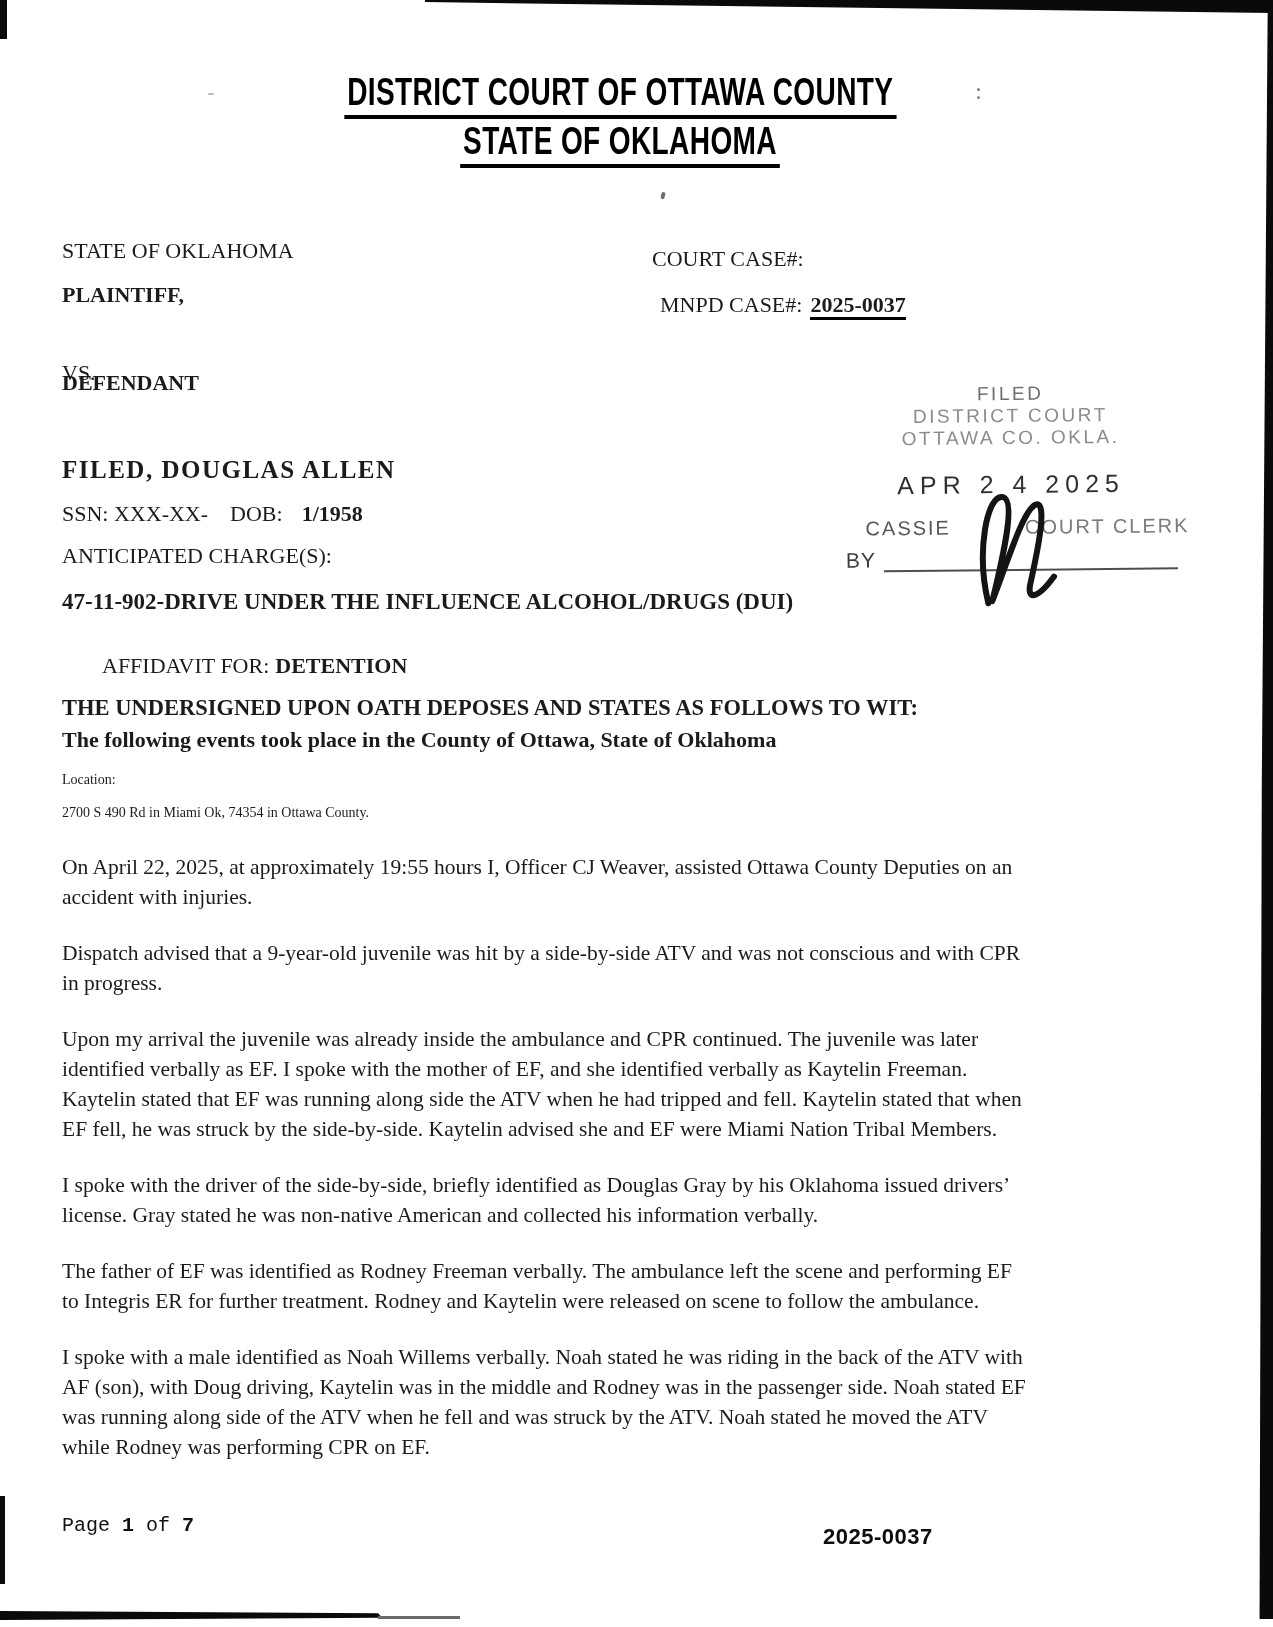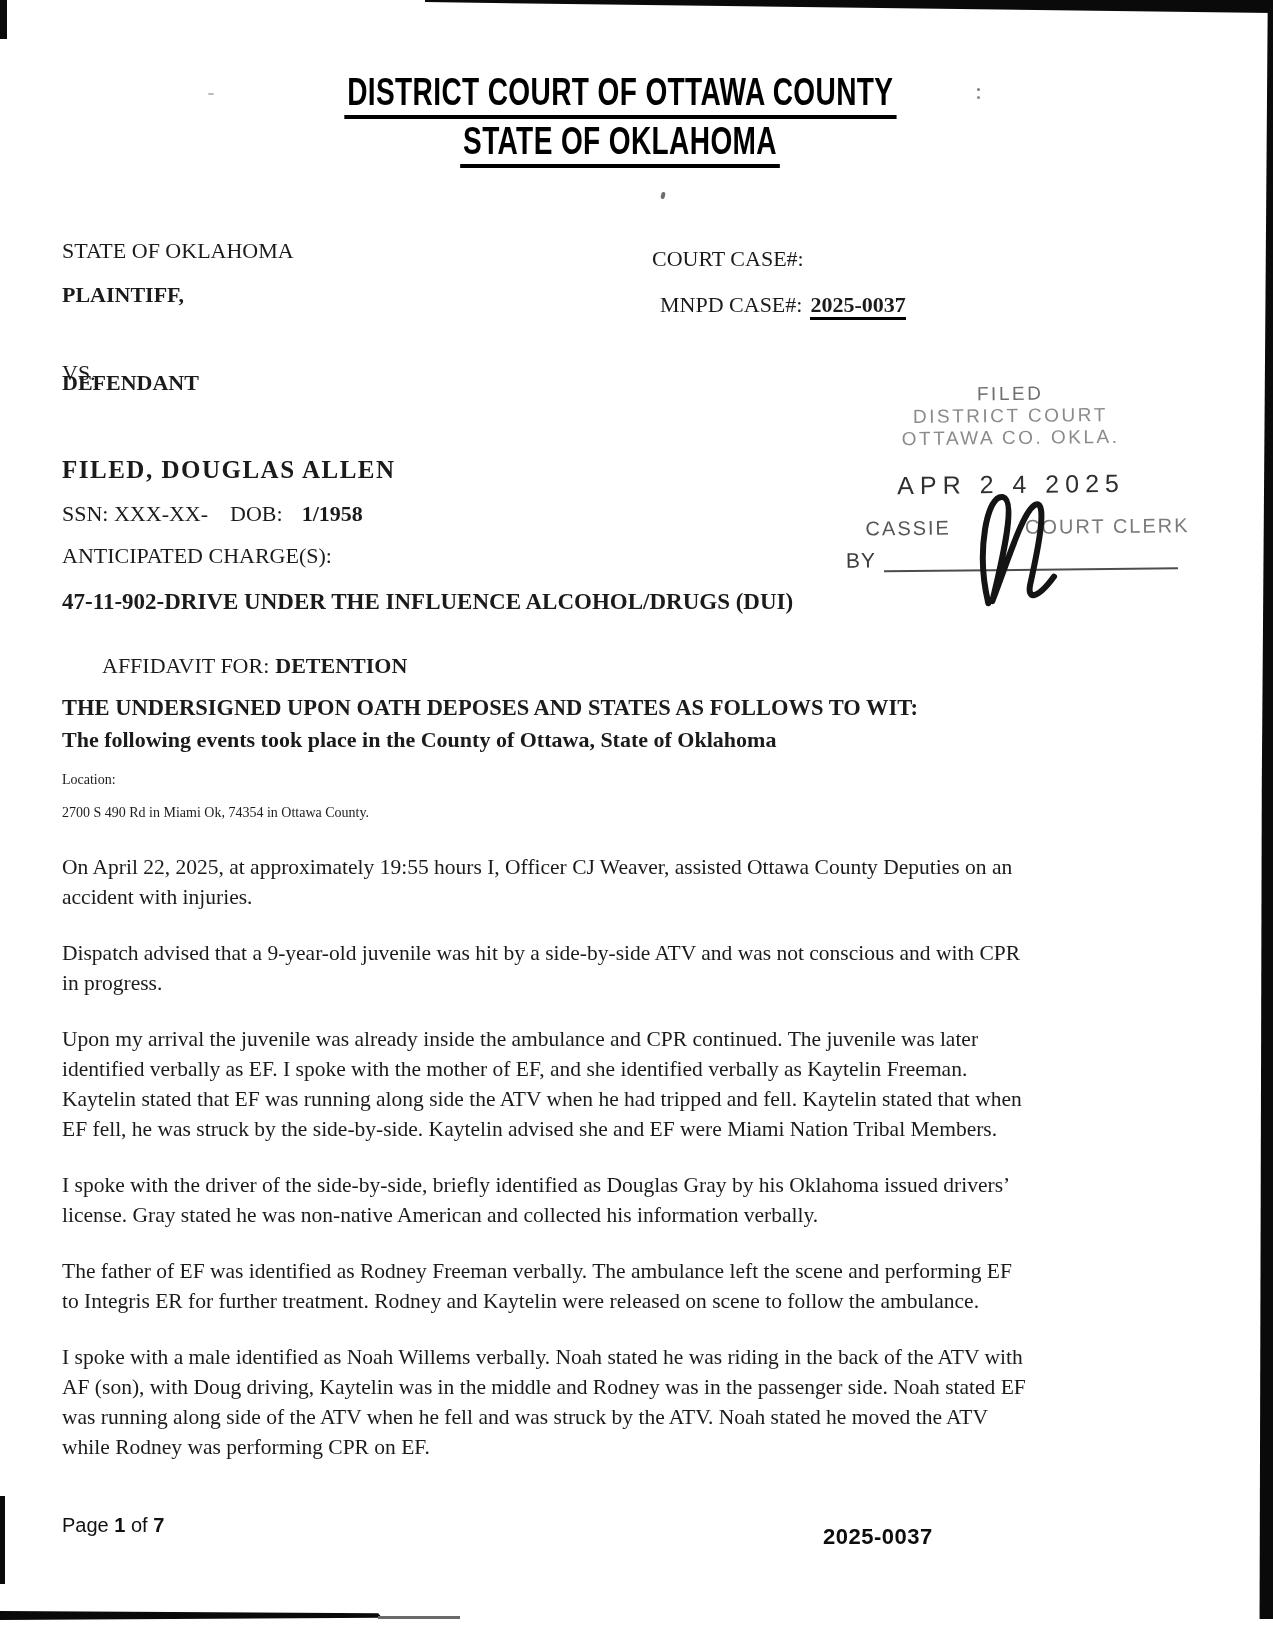--- a/index.html
+++ b/index.html
@@ -91,21 +91,21 @@
 
   .location-block { position:absolute; left:62px; top:763px; font-size:14px; line-height:33px; white-space:pre-line; }
 
   
   .narrative { position:absolute; left:62px; top:852px; width:1108px; }
   .para { margin:0 0 26px 0; font-size:21.5px; line-height:30px; white-space:pre-line; }
 
   
   .footer-left {
     position:absolute; left:62px; top:1514px;
-    font-family:Liberation Sans, sans-serif; font-size:20px; color:#111;text-align:center;
+    font-family:Liberation Mono, monospace; font-size:20px; color:#111;text-align:center;
   }
   .footer-left .b { font-weight:bold; }
   .footer-case {
     position:absolute; left:823px; top:1524px;
     font-family:"Liberation Sans", sans-serif; font-size:22px; font-weight:bold; color:#0d0d0d;
     letter-spacing:0.5px;
   }
 </style>
 </head>
 <body>

